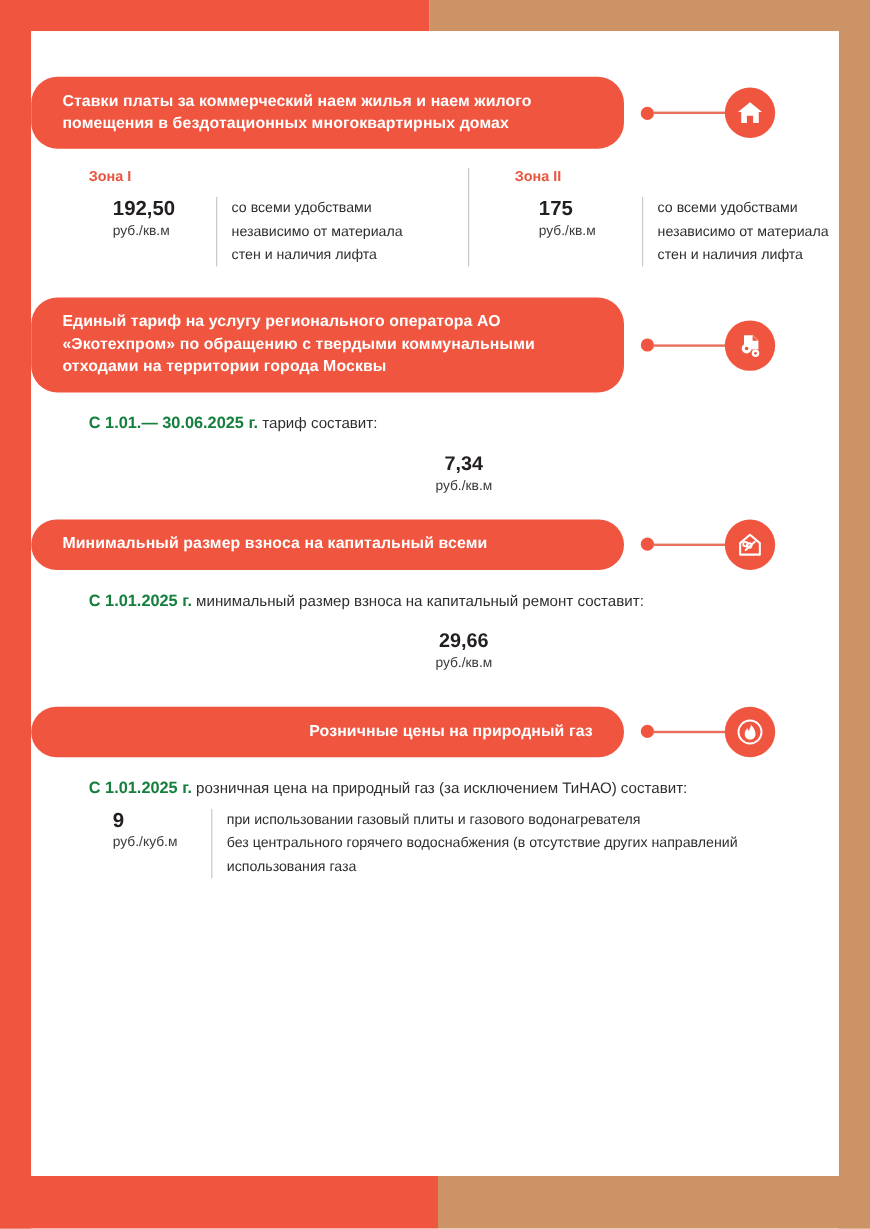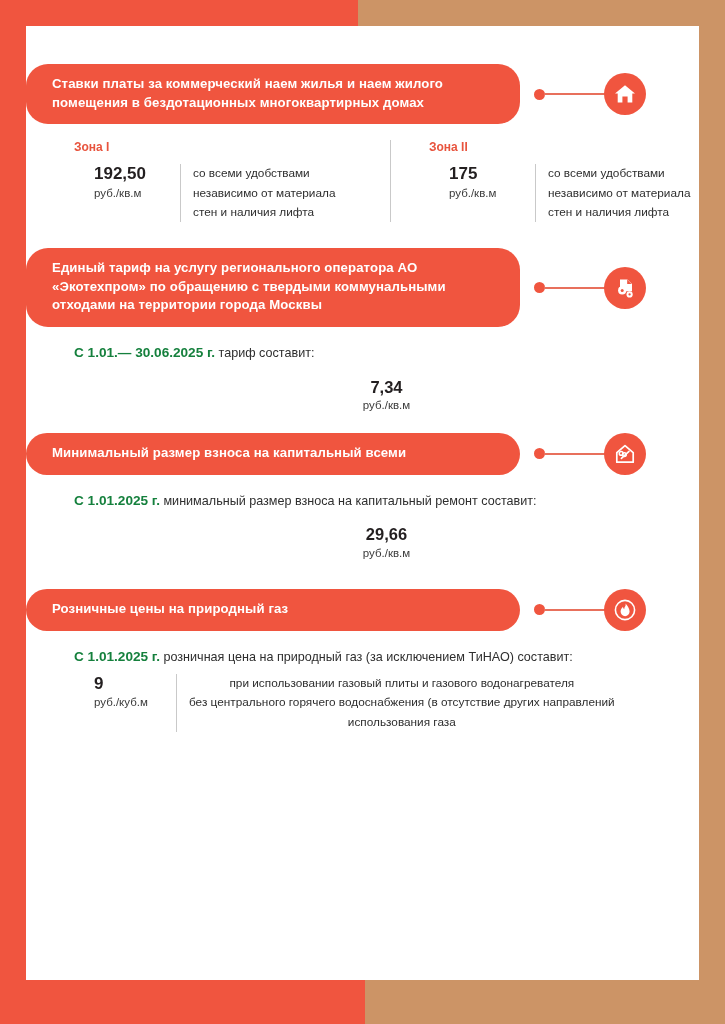--- a/index.html
+++ b/index.html
@@ -66,21 +66,21 @@
     padding: 11px 26px 12px 26px;
     font-weight: bold;
     font-size: 13.2px;
     line-height: 1.42;
     letter-spacing: 0.1px;
     z-index: 3;
   }
   .banner.w1 { width: 494px; }
   .banner.w2 { width: 494px; }
   .banner.w3 { width: 494px; }
-  .banner.w4 { width: 494px; }
+  .banner.w4 { width: 494px; text-align: right; }
 
   
   .connector {
     position: absolute;
     left: 494px;
     top: 0;
     height: 100%;
     width: 140px;
     pointer-events: none;
     z-index: 2;
@@ -177,21 +177,21 @@
     font-weight: bold;
     font-size: 13.6px;
     margin-top: 34px;
   }
   .plain-value { margin-top: 15px; text-align: center; }
   .plain-value .value-num { font-size: 16.5px; }
   .plain-value .value-unit { font-size: 11.5px; }
 
   .gas-row { display: flex; margin-top: 8px; }
   .gas-row .value-col { width: 82px; }
-  .gas-row .desc div { white-space: nowrap; text-align: center; }
+  .gas-row .desc div { white-space: nowrap; }
 </style>
 </head>
 <body>
 
 <div class="page">
 
   <div class="frame-band frame-top-left"></div>
   <div class="frame-band frame-top-right"></div>
   <div class="frame-band frame-left"></div>
   <div class="frame-band frame-right"></div>

